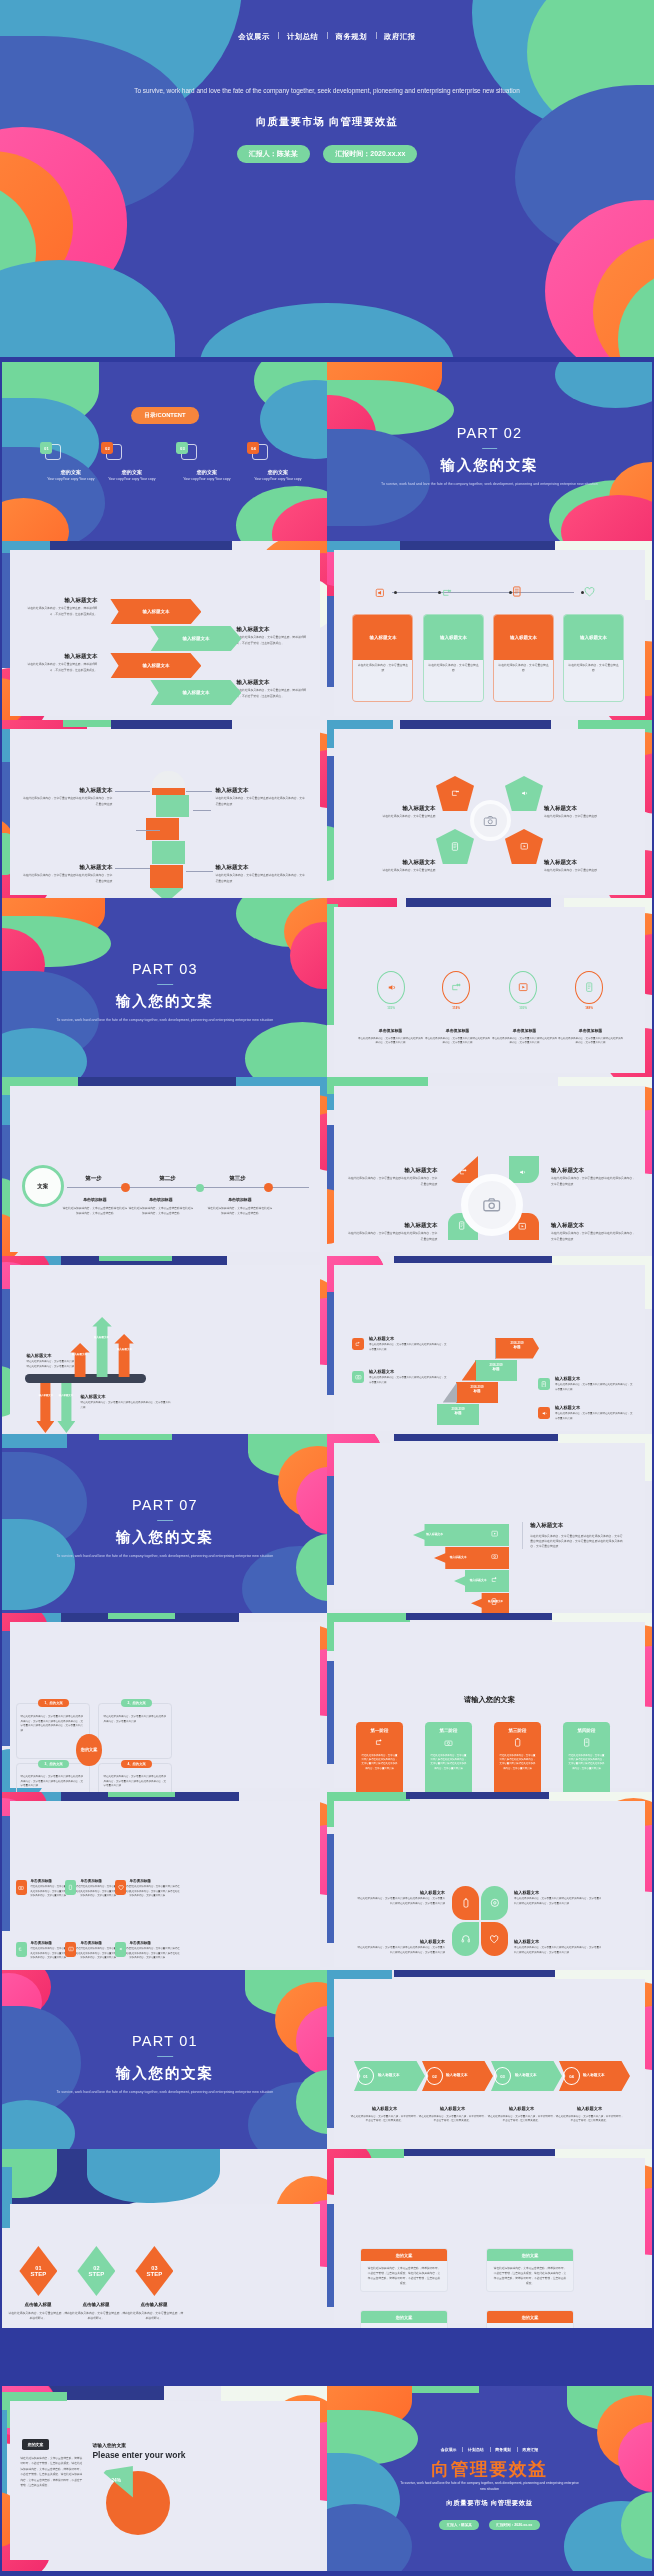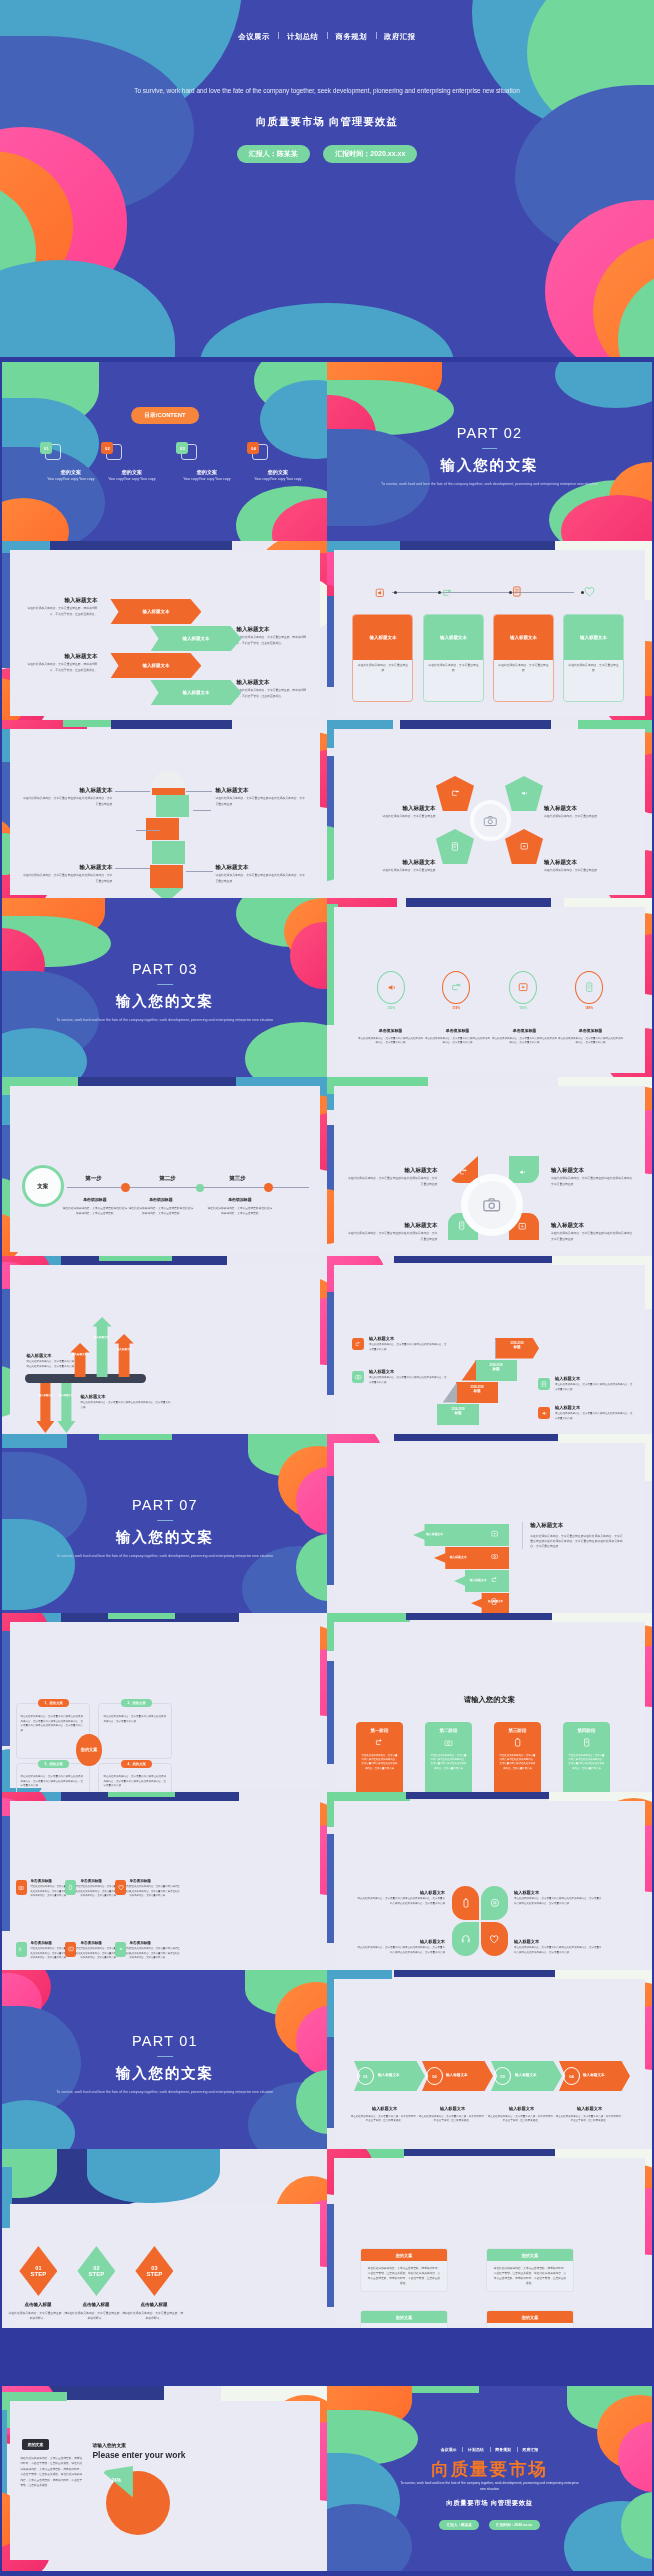--- a/index.html
+++ b/index.html
@@ -1198,21 +1198,21 @@
   <div class="blob b-magenta" style="right:-36px;top:36px;width:70px;height:70px;border-radius:50%;"></div>
   <div class="blob b-teal" style="right:-27px;bottom:-21px;width:115px;height:91px;border-radius:50%;"></div>
   <div class="blob b-green" style="right:-36px;bottom:12px;width:67px;height:67px;border-radius:50%;"></div>
 
   <div style="position:absolute;left:0;right:0;top:61px;text-align:center;color:#fff;font-size:3.9px;font-weight:bold;z-index:6;">
     <span style="padding:0 4.8px;">会议展示</span>
     <span style="padding:0 4.8px;border-left:0.6px solid rgba(255,255,255,.5);">计划总结</span>
     <span style="padding:0 4.8px;border-left:0.6px solid rgba(255,255,255,.5);">商务规划</span>
     <span style="padding:0 4.8px;border-left:0.6px solid rgba(255,255,255,.5);">政府汇报</span>
   </div>
-  <div style="position:absolute;left:0;right:0;top:71px;text-align:center;color:#f47725;font-size:17.6px;font-weight:bold;letter-spacing:1.8px;z-index:6;">向质量要市场</div>
+  <div style="position:absolute;left:0;right:0;top:71px;text-align:center;color:#f47725;font-size:17.6px;font-weight:bold;letter-spacing:1.8px;z-index:6;">向管理要效益</div>
   <div style="position:absolute;left:50%;transform:translateX(-50%);top:94px;width:182px;text-align:center;color:#dfe3f7;font-size:3.3px;line-height:1.9;z-index:6;">To survive, work hard and love the fate of the company together, seek development, pioneering and enterprising enterprise new situation</div>
   <div style="position:absolute;left:0;right:0;top:113px;text-align:center;color:#fff;font-size:6.4px;font-weight:bold;letter-spacing:0.6px;z-index:6;">向质量要市场  向管理要效益</div>
   <div style="position:absolute;left:0;right:0;top:131px;text-align:center;z-index:6;">
     <span style="display:inline-block;background:#7ad6a0;color:#fff;font-size:3.6px;font-weight:bold;padding:3px 7.3px;border-radius:6.7px;margin:0 3.6px;">汇报人：陈某某</span>
     <span style="display:inline-block;background:#7ad6a0;color:#fff;font-size:3.6px;font-weight:bold;padding:3px 7.3px;border-radius:6.7px;margin:0 3.6px;">汇报时间：2020.xx.xx</span>
   </div>
 </div>
 
 
 </body></html>

